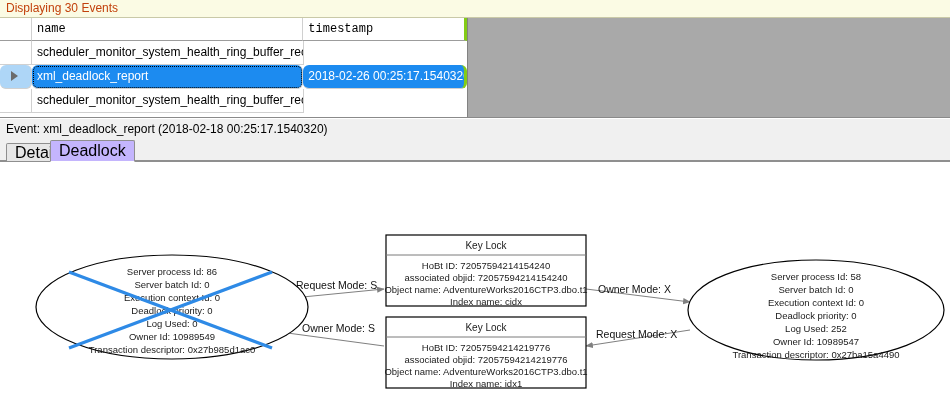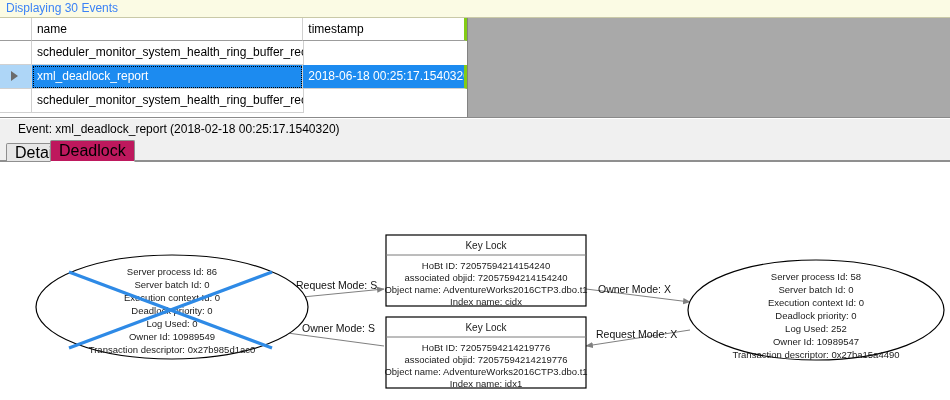--- a/index.html
+++ b/index.html
@@ -21,62 +21,62 @@
     position: absolute; left: 0; top: 0; width: 950px; height: 118px;
     background: #a9a9a9;
     border-bottom: 1px solid #8a8a8a;
   }
   .events-caption {
     height: 18px; line-height: 17px;
     background: #fbfbe4;
     border-bottom: 1px solid #c9c9a8;
     padding-left: 6px;
     font-size: 12px;
-    color: #3b82f6;
+    color: #c2410c;
     white-space: nowrap;
   }
   .grid {
     position: absolute; left: 0; top: 18px;
     width: 468px; height: 99px;
     background: #ffffff;
     border-right: 1px solid #828282;
   }
   .grid-row { display: flex; height: 24px; }
-  .grid-row.header { height: 23px; background: #ffffff; }
+  .grid-row.header { height: 23px; background: #ffffff; font-family: Liberation Mono, monospace; }
   .cell {
     border-right: 1px solid #d0d0d0;
     border-bottom: 1px solid #d0d0d0;
     padding: 0 5px;
     line-height: 23px;
     font-size: 12px;
     white-space: nowrap;
     overflow: hidden;
     background: #ffffff;
   }
   .cell.sel-col { width: 32px; padding: 0; position: relative; }
   .cell.name-col { width: 272px; }
   .cell.ts-col { width: 164px; border-right: 3px solid #84cc16; }
   .grid-row.header .cell { border-bottom: 1px solid #9c9c9c; font-size: 12px; }
-  .grid-row.selected .cell { background: #1c8bf0; color: #ffffff; }
+  .grid-row.selected .cell { background: #1c8bf0; color: #ffffff; border-radius: 6px; }
   .grid-row.selected .cell.sel-col { background: #aed6f7; }
   .grid-row.selected .cell.name-col { outline: 1px dotted #000; outline-offset: -2px; }
   .row-arrow {
     position: absolute; left: 11px; top: 6px;
     width: 0; height: 0;
     border-left: 7px solid #6b6b6b;
     border-top: 5px solid transparent;
     border-bottom: 5px solid transparent;
   }
 
   
   .event-header {
     position: absolute; left: 0; top: 119px; width: 950px; height: 20px;
     background: #f0f0f0;
     line-height: 20px;
-    padding-left: 18px;
+    padding-left: 6px;
     font-size: 12px;
     white-space: nowrap;
   }
   .tabstrip {
     position: absolute; left: 0; top: 139px; width: 950px; height: 22px;
     background: #f0f0f0;
     border-bottom: 1px solid #8f8f8f;
   }
   .tab {
     position: absolute; top: 4px;
@@ -85,21 +85,21 @@
     font-size: 16px;
     background: #e7e7e7;
     border: 1px solid #8f8f8f;
     border-bottom: none;
     border-radius: 2px 2px 0 0;
     white-space: nowrap;
   }
   .tab.t-details { left: 6px; }
   .tab.t-deadlock {
     left: 50px; top: 1px; height: 22px; line-height: 20px;
-    background: #be185d;
+    background: #c4b5fd;
     border-bottom: 1px solid #ffffff;
     z-index: 3;
   }
 
   
   .canvas {
     position: absolute; left: 0; top: 161px; width: 950px; height: 239px;
     background: #ffffff;
     border-top: 1px solid #8f8f8f;
     overflow: hidden;
@@ -146,21 +146,21 @@
       <div class="grid-row">
         <div class="cell sel-col"></div>
         <div class="cell name-col">scheduler_monitor_system_health_ring_buffer_recorded</div>
       </div>
 
       <div class="grid-row selected">
         <div class="cell sel-col">
           <span class="row-arrow"></span>
         </div>
         <div class="cell name-col">xml_deadlock_report</div>
-        <div class="cell ts-col">2018-06-18 00:25:17.1540320</div>
+        <div class="cell ts-col">2018-02-26 00:25:17.1540320</div>
       </div>
 
       <div class="grid-row">
         <div class="cell sel-col"></div>
         <div class="cell name-col">scheduler_monitor_system_health_ring_buffer_recorded</div>
       </div>
 
     </div>
   </div>
 

